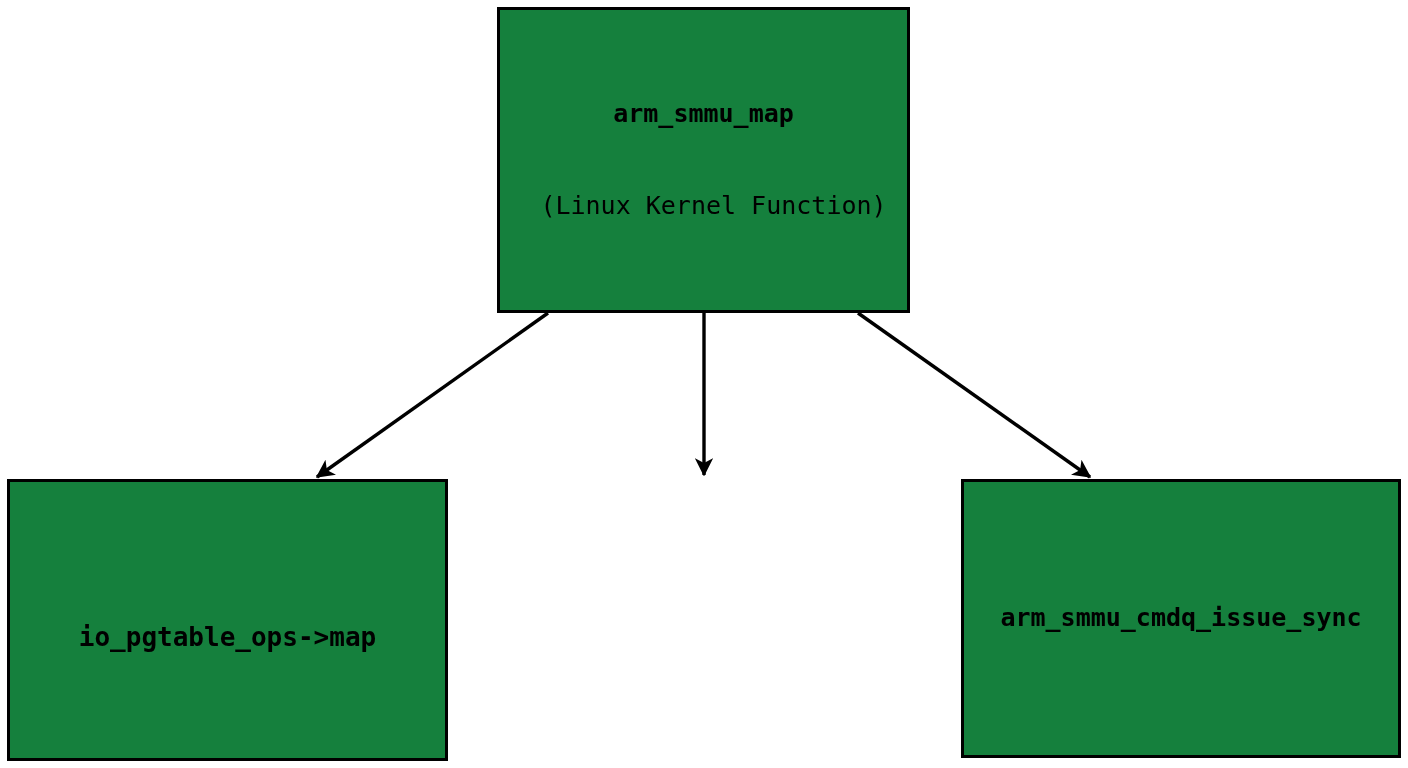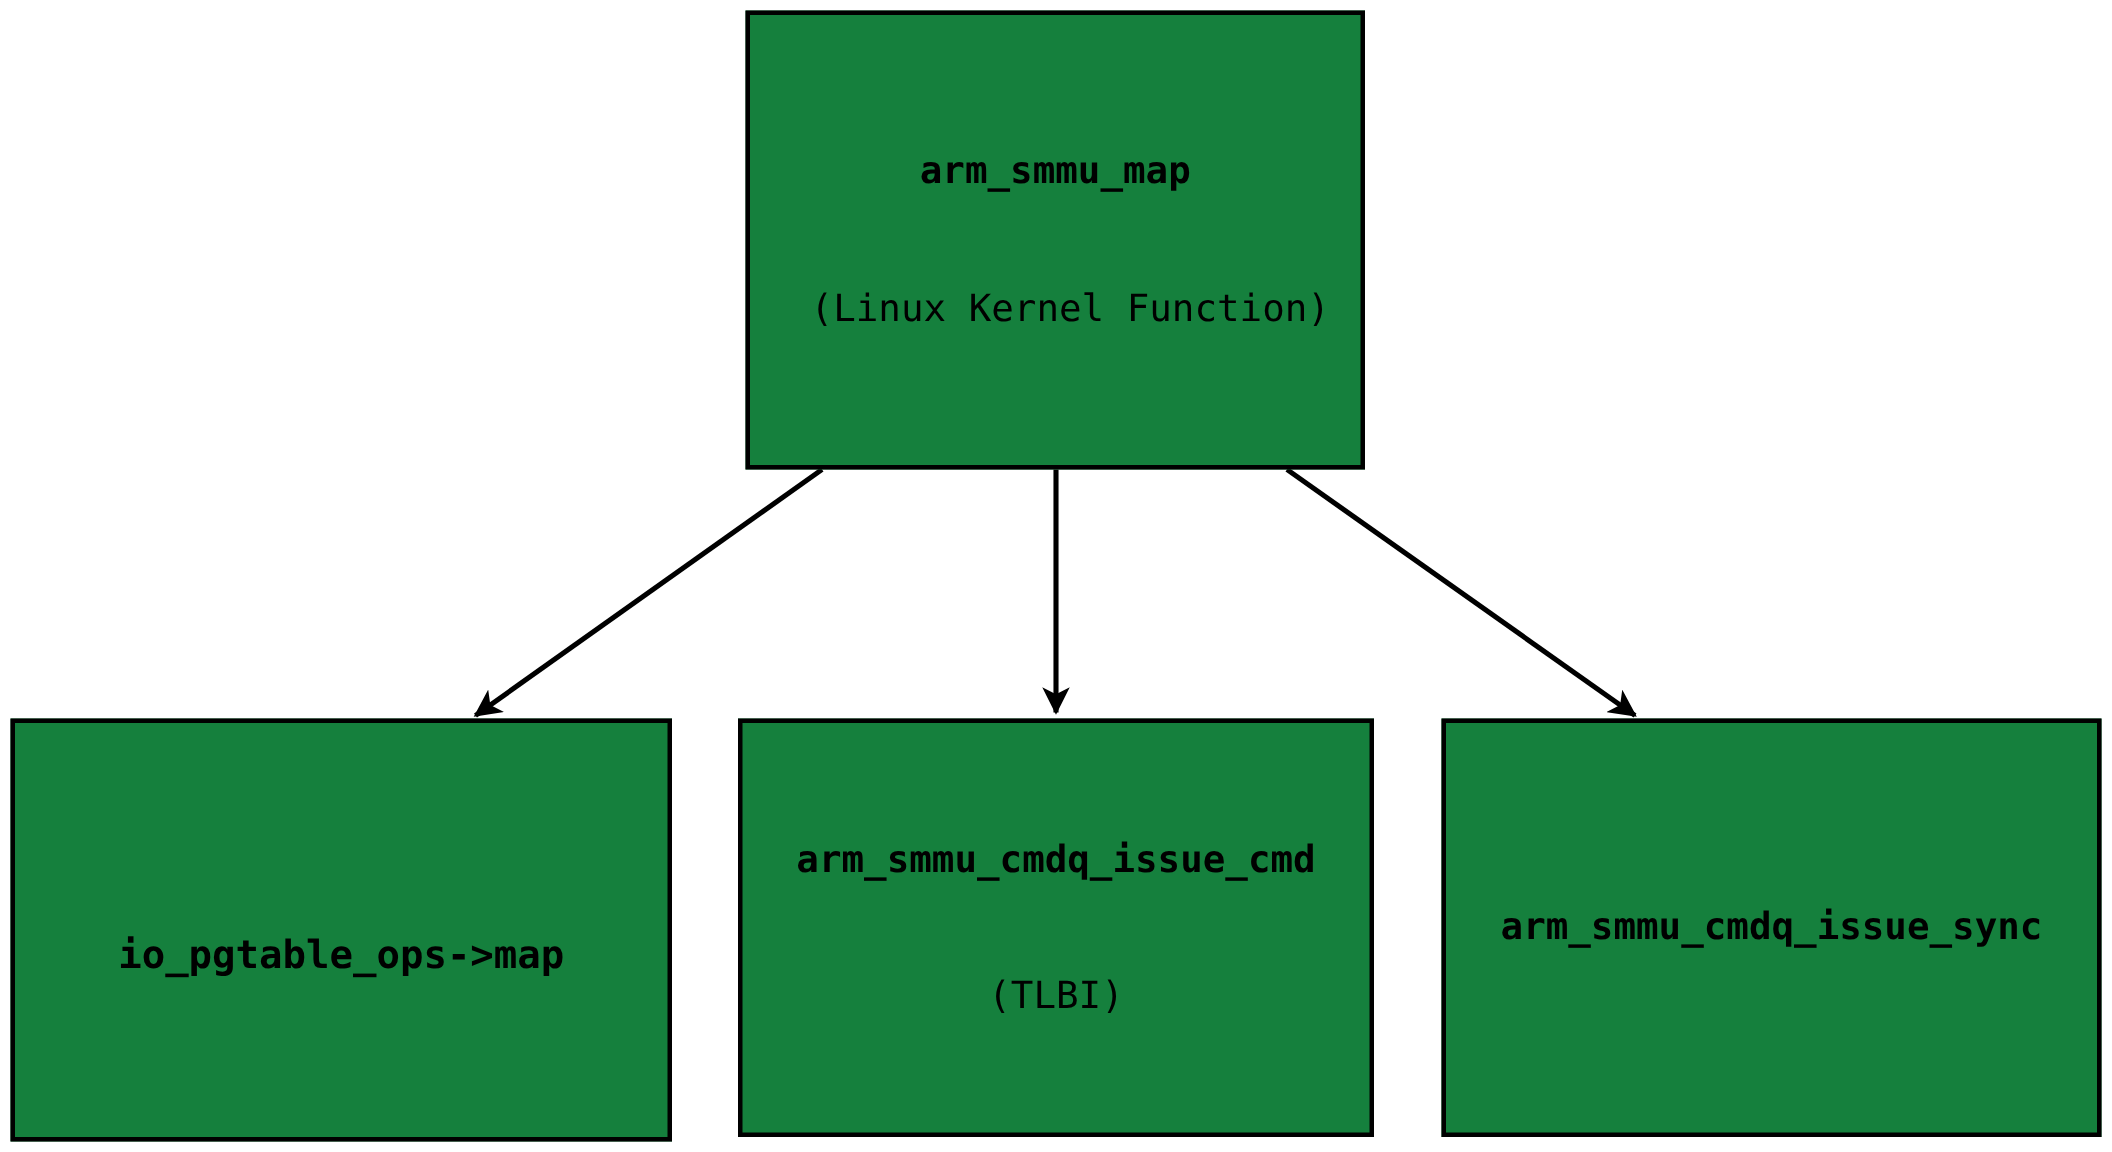--- a/index.html
+++ b/index.html
@@ -128,26 +128,20 @@
       <span class="line2">(Linux Kernel Function)</span>
     </span>
   </div>
 
   <div class="node" id="node-pgtable">
     <span class="node-label">
       <span class="line1">io_pgtable_ops-&gt;map</span>
     </span>
   </div>
 
-  <div class="node" id="node-cmd">
-    <span class="node-label">
-      <span class="line1">arm_smmu_cmdq_issue_cmd</span>
-      <span class="line2">(TLBI)</span>
-    </span>
-  </div>
 
   <div class="node" id="node-sync">
     <span class="node-label">
       <span class="line1">arm_smmu_cmdq_issue_sync</span>
     </span>
   </div>
 
 </div>
 
 </body></html>

